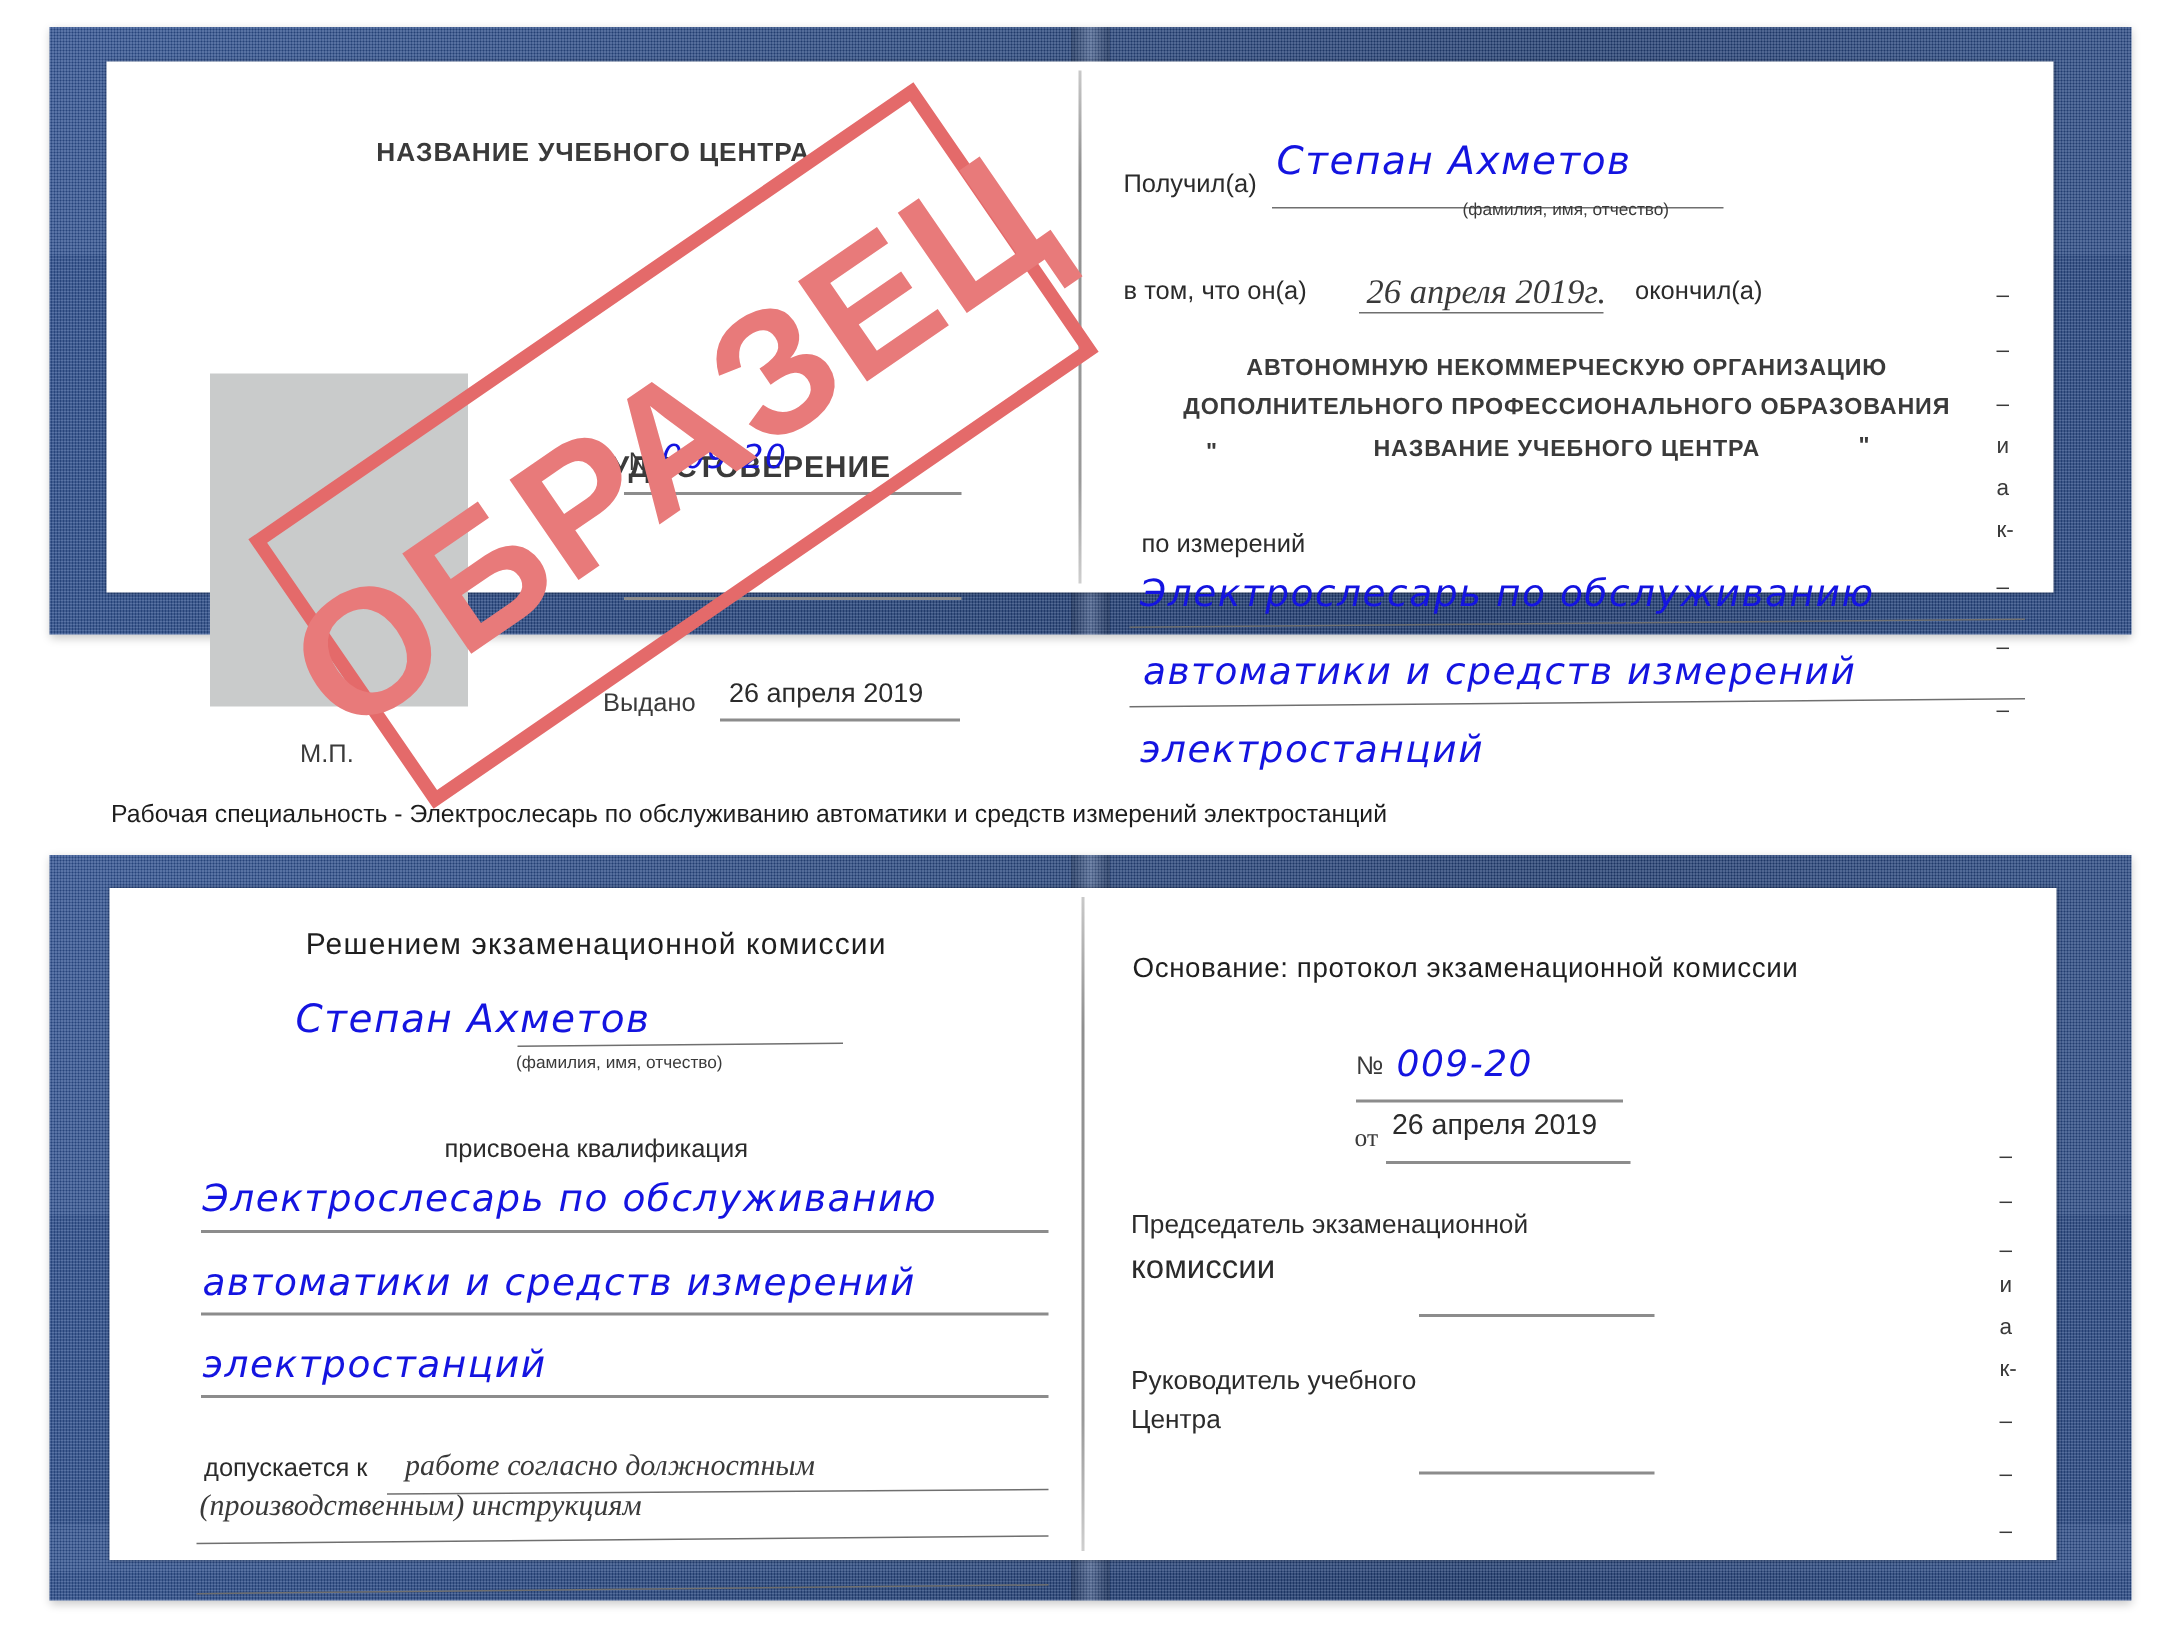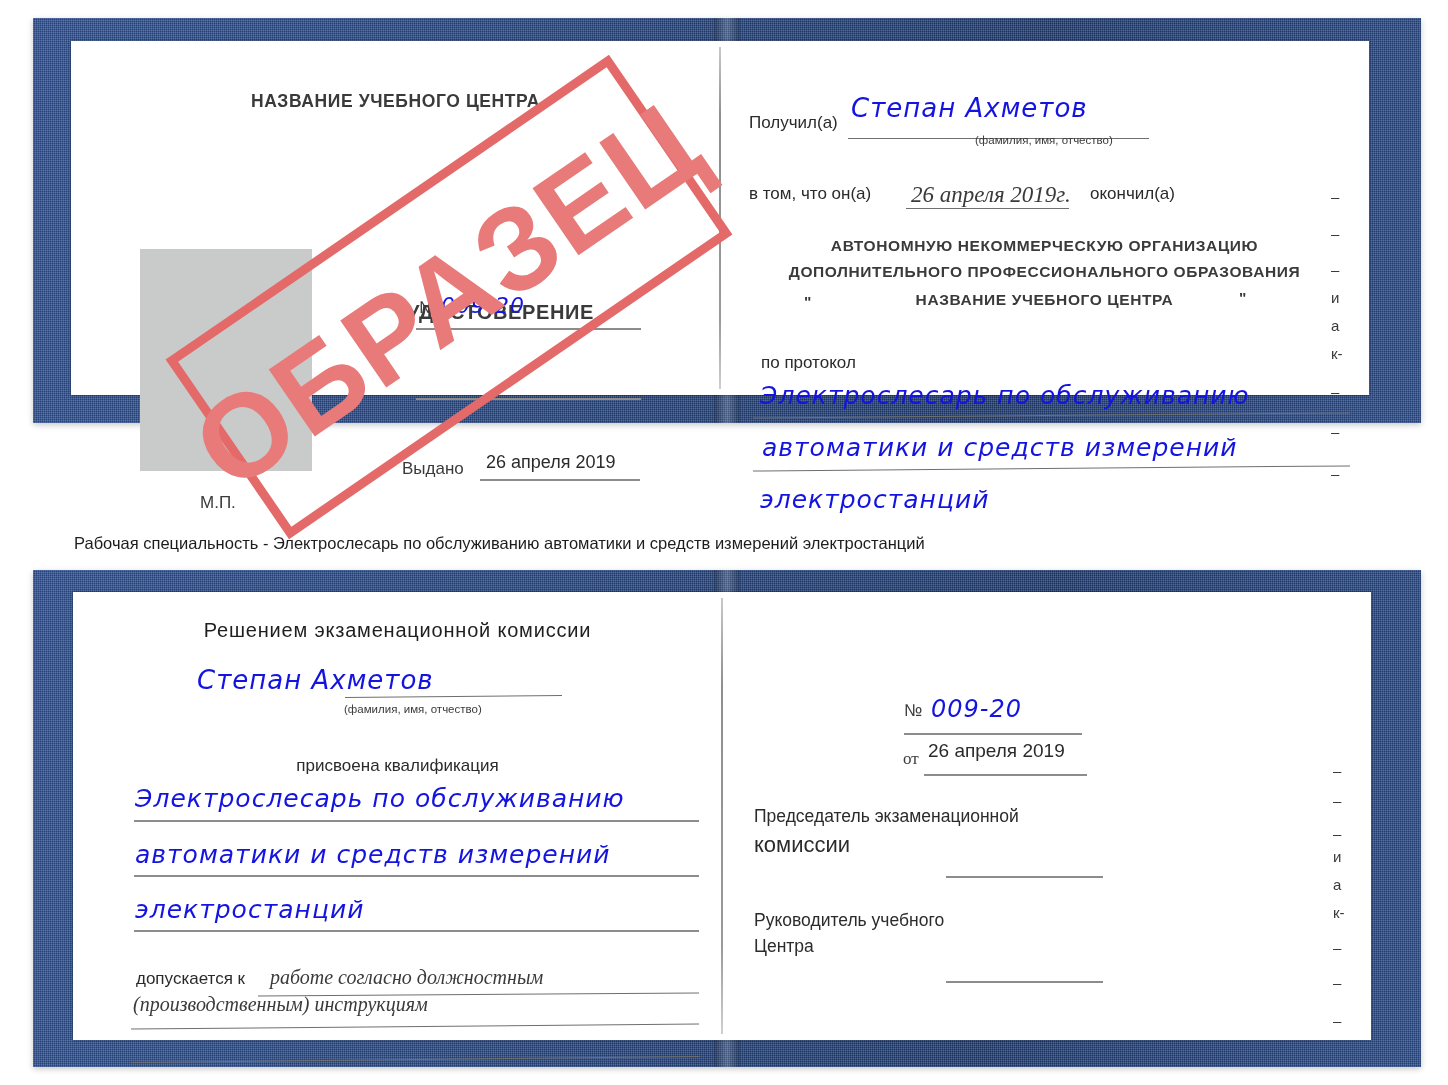--- a/index.html
+++ b/index.html
@@ -140,21 +140,21 @@
       <div class="t ital" style="left:191px;top:141px;font-size:23px;">26 апреля 2019г.</div>
       <div class="rule thin" style="left:186px;top:167px;width:163px;"></div>
       <div class="t" style="left:370px;top:143px;font-size:17px;">окончил(а)</div>
 
       <div class="t caps" style="left:50%;transform:translateX(-50%);top:222px;font-size:15.5px;">ДОПОЛНИТЕЛЬНОГО ПРОФЕССИОНАЛЬНОГО ОБРАЗОВАНИЯ</div>
       <div class="t caps" style="left:50%;transform:translateX(-50%);top:196px;font-size:15.5px;">АВТОНОМНУЮ НЕКОММЕРЧЕСКУЮ ОРГАНИЗАЦИЮ</div>
       <div class="t caps" style="left:84px;top:252px;font-size:15.5px;">"</div>
       <div class="t caps" style="left:50%;transform:translateX(-50%);top:250px;font-size:15.5px;">НАЗВАНИЕ УЧЕБНОГО ЦЕНТРА</div>
       <div class="t caps" style="left:519px;top:248px;font-size:15.5px;">"</div>
 
-      <div class="t" style="left:41px;top:312px;font-size:17px;">по протокол</div>
+      <div class="t" style="left:41px;top:312px;font-size:17px;">по измерений</div>
 
       <div class="t hand" style="left:40px;top:340px;font-size:25px;">Электрослесарь по обслуживанию</div>
       <div class="rule thin" style="left:33px;top:374px;width:597px;transform:rotate(-0.5deg);"></div>
 
       <div class="t hand" style="left:42px;top:392px;font-size:25px;">автоматики и средств измерений</div>
       <div class="rule thin" style="left:33px;top:427px;width:597px;transform:rotate(-0.5deg);"></div>
 
       <div class="t hand" style="left:40px;top:444px;font-size:25px;">электростанций</div>
 
       <div class="edgefrag">
@@ -210,20 +210,21 @@
       <div class="t ital" style="left:197px;top:374px;font-size:20px;">работе согласно должностным</div>
       <div class="rule thin" style="left:185px;top:402px;width:441px;transform:rotate(-0.4deg);"></div>
 
       <div class="t ital" style="left:60px;top:401px;font-size:20px;">(производственным) инструкциям</div>
       <div class="rule thin" style="left:58px;top:434px;width:568px;transform:rotate(-0.5deg);"></div>
       <div class="rule thin" style="left:58px;top:467px;width:568px;transform:rotate(-0.6deg);"></div>
     </div>
 
     <div class="page right">
 
+      <div class="t" style="left:33px;top:42px;font-size:18.5px;letter-spacing:.4px;color:#1f1f1f;">Основание: протокол экзаменационной комиссии</div>
 
       <div class="t" style="left:182px;top:109px;font-size:17px;color:#3a3a3a;">№</div>
       <div class="t hand" style="left:209px;top:103px;font-size:24px;">009-20</div>
       <div class="rule" style="left:182px;top:141px;width:178px;"></div>
 
       <div class="t" style="left:181px;top:157px;font-size:17px;color:#3a3a3a;font-family:Liberation Serif, serif;">от</div>
       <div class="t" style="left:206px;top:148px;font-size:19px;color:#2b2b2b;">26 апреля 2019</div>
       <div class="rule" style="left:202px;top:182px;width:163px;"></div>
 
       <div class="t" style="left:32px;top:214px;font-size:17.5px;">Председатель экзаменационной</div>

